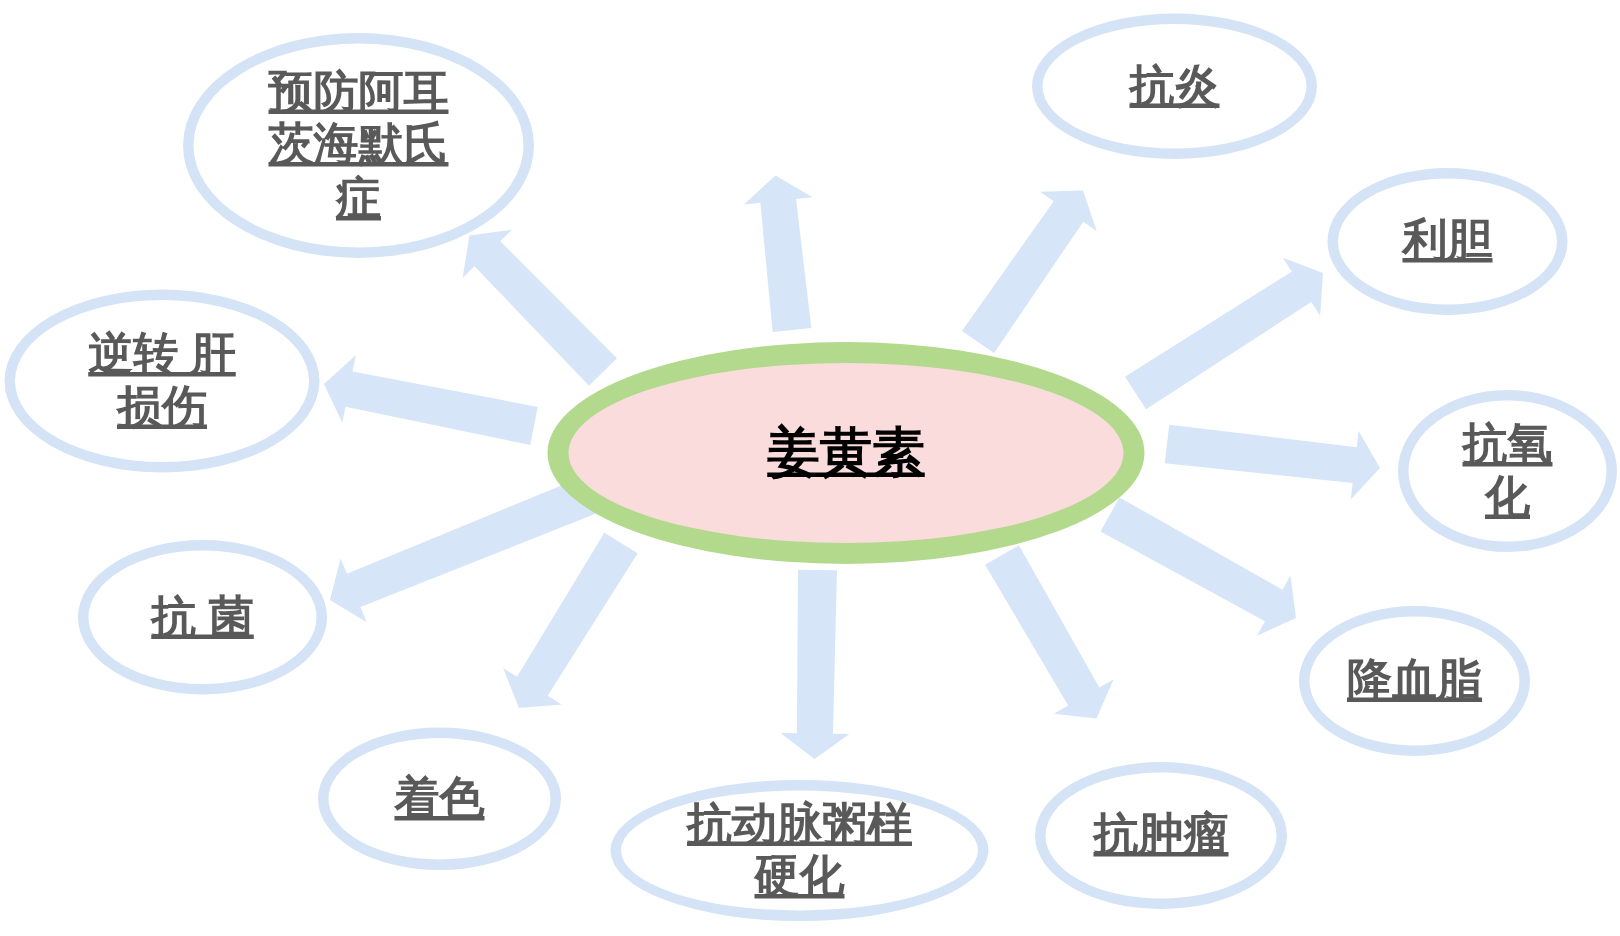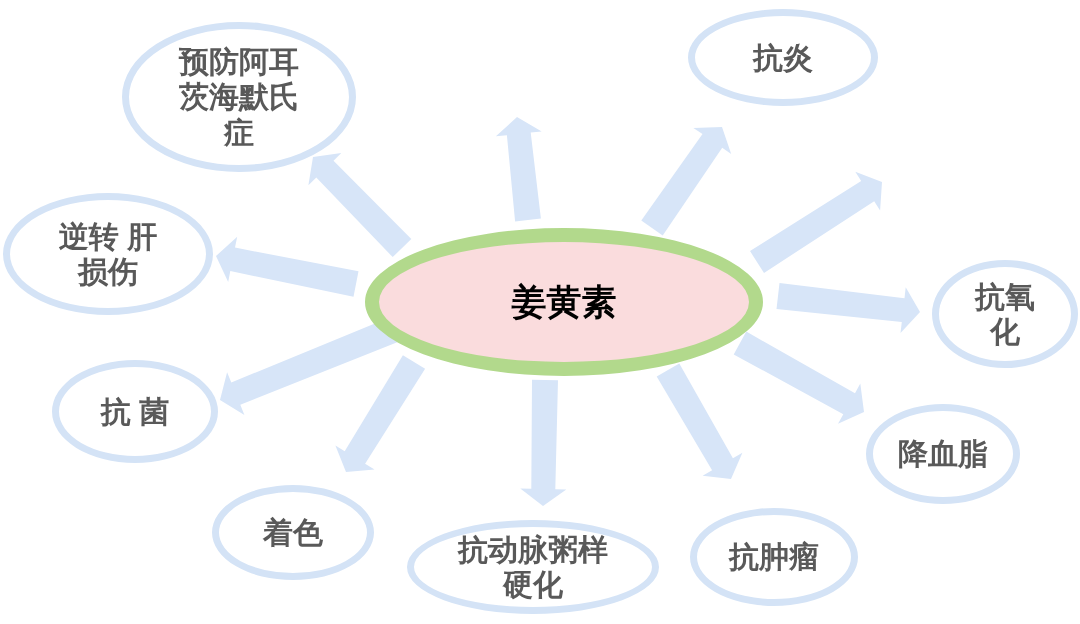--- a/index.html
+++ b/index.html
@@ -28,20 +28,21 @@
     border:7px solid var(--node-border);
     border-radius:50%;
     background:#ffffff;
     display:flex;align-items:center;justify-content:center;
     text-align:center;
     color:var(--text);
     font-weight:bold;
     font-size:30px;
     line-height:1.18;
     white-space:pre-line;
+    text-decoration:underline;
   }
   .node.center{
     border:14px solid var(--center-border);
     background:var(--center-fill);
     color:var(--center-text);
     font-size:35px;
     align-items:center;
   }
 </style>
 </head>
@@ -61,20 +62,23 @@
     <polygon points="393.1,315.9 231.3,382.5 227.1,372.3 220.0,400.0 244.4,414.9 240.3,404.7 402.9,340.1"></polygon>
     <polygon points="358.5,271.3 235.0,247.6 237.2,236.8 216.0,256.0 228.2,281.9 230.3,271.1 353.5,296.7"></polygon>
     <polygon points="411.3,238.9 333.5,160.8 341.3,153.1 313.0,157.0 308.4,185.2 316.3,177.5 392.7,257.1"></polygon>
   </svg>
 
 
   <div class="node" style="left:688px;top:9px;width:190px;height:97px">
     <span>抗炎</span>
   </div>
 
+  <div class="node" style="left:885px;top:112px;width:160px;height:98px">
+    <span>利胆</span>
+  </div>
 
   <div class="node" style="left:866px;top:404px;width:154px;height:100px">
     <span>降血脂</span>
   </div>
 
   <div class="node" style="left:932px;top:260px;width:146px;height:108px">
     <span>抗氧
 化</span>
   </div>
 

